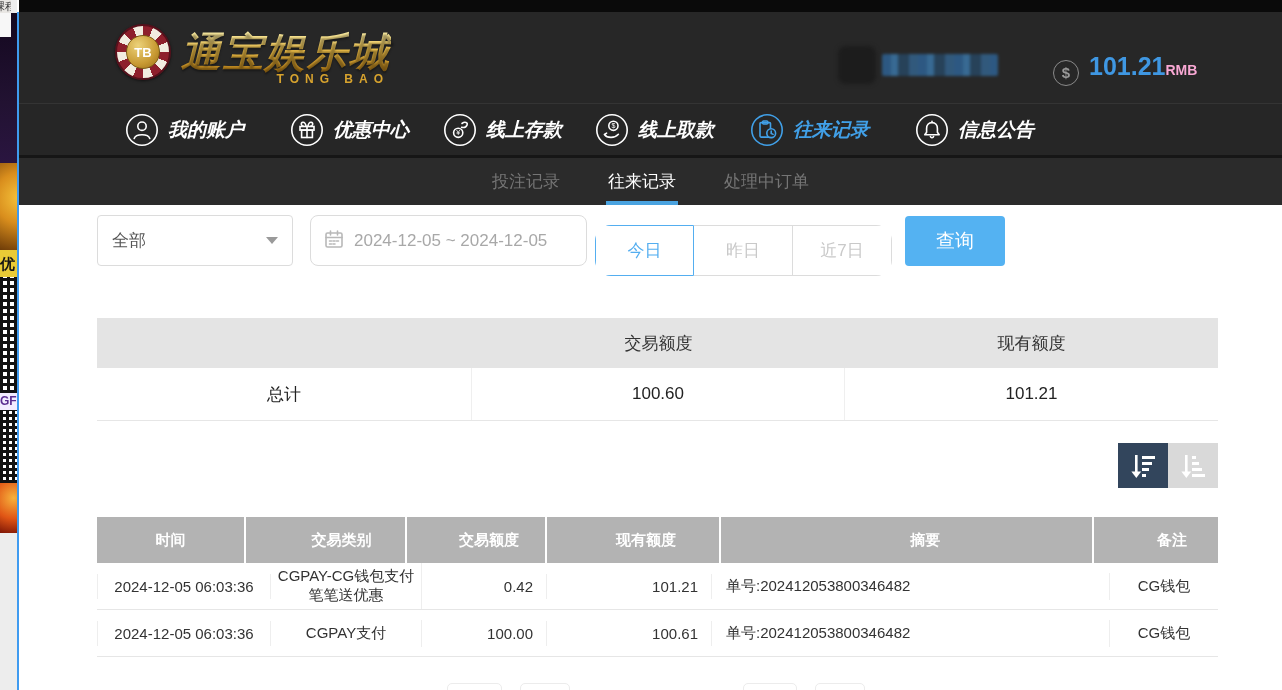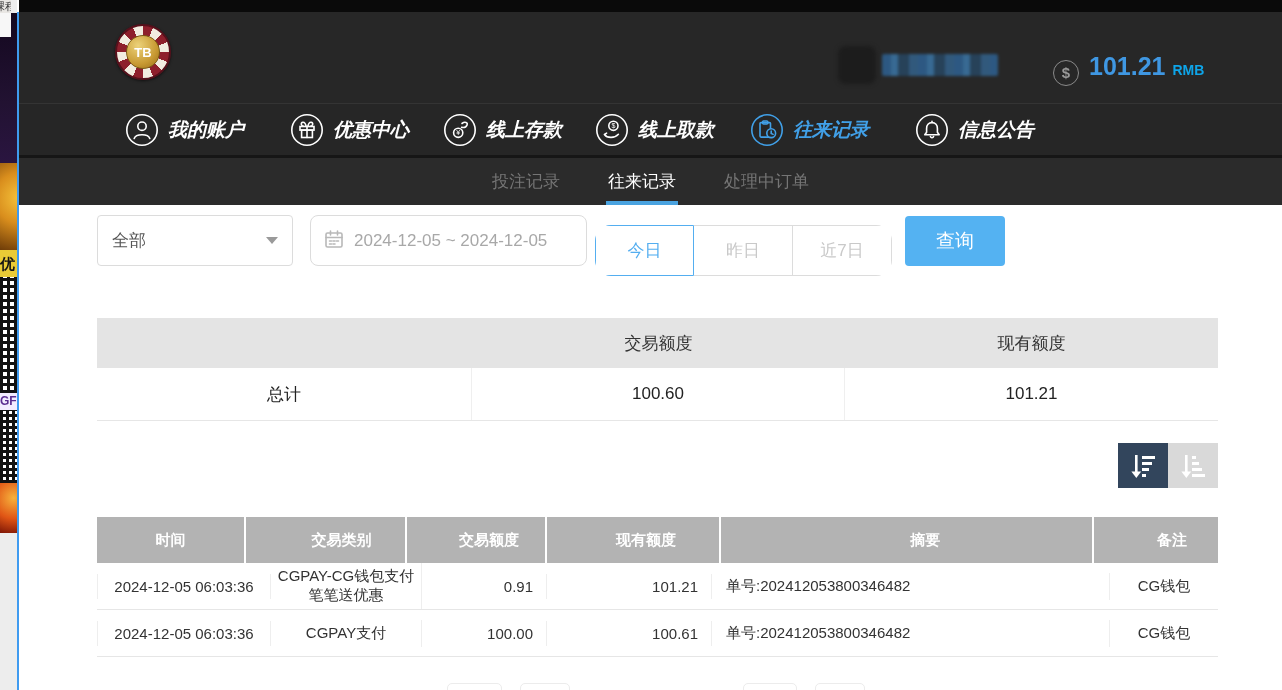--- a/index.html
+++ b/index.html
@@ -44,21 +44,21 @@
   .user-area { position:absolute; left:819px; top:34px; display:flex; align-items:center; }
   .avatar-redacted { width:38px; height:38px; border-radius:8px; background:#1c1c1c; filter:blur(2px); }
   .username-redacted { margin-left:6px; width:116px; height:22px; border-radius:2px;
       background:repeating-linear-gradient(90deg,#2e5e8c 0 9px,#3a729f 9px 16px,#27455f 16px 27px,#335f86 27px 36px);
       filter:blur(1.5px); opacity:.9; }
 
   .balance { position:absolute; left:1034px; top:40px; display:flex; align-items:baseline; }
   .dollar-circle { position:relative; top:3px; width:26px; height:26px; border-radius:50%; border:1.5px solid #8a8a8a;
       color:#9a9a9a; font-size:15px; font-weight:bold; display:flex; align-items:center; justify-content:center; }
   .balance-amount { margin-left:10px; color:#3f97e2; font-size:25px; font-weight:bold; }
-  .balance-currency { margin-left:7px; color:#0ea5e9; font-size:14px; font-weight:bold; }
+  .balance-currency { color:#f9a8d4; font-size:14px; font-weight:bold; }
 
   
   .nav { position:absolute; left:0; top:103px; width:100%; height:52px; background:#262626; border-top:1px solid #343434; }
   .nav-item { position:absolute; top:0; height:52px; display:flex; align-items:center; cursor:pointer; color:#fff; }
   .nav-item .nav-label { margin-left:9px; font-size:19px; font-weight:600;font-style:italic; }
   .nav-item.active { color:#41a0e8; }
   .nav-ico { width:34px; height:34px; display:block; color:inherit; }
   .nav-ico svg { display:block; }
 
   
@@ -142,20 +142,24 @@
   <div class="edge-blue-line"></div>
 
   <div class="main">
     <div class="top-bar"></div>
 
     <div class="header">
       <div class="logo">
         <div class="chip">
           <div class="chip-core">TB</div>
         </div>
+        <div class="logo-text">
+          <div class="logo-title">通宝娱乐城</div>
+          <div class="logo-sub">TONG BAO</div>
+        </div>
       </div>
 
       <div class="user-area">
         <div class="avatar-redacted"></div>
         <div class="username-redacted"></div>
       </div>
 
       <div class="balance">
         <div class="dollar-circle">$</div>
         <div class="balance-amount">101.21</div>
@@ -317,21 +321,21 @@
           <div class="c-type">交易类别</div>
           <div class="c-amt" style="justify-content:center !important; padding-right:6px !important;">交易额度</div>
           <div class="c-bal" style="justify-content:center !important; padding-right:6px !important;">现有额度</div>
           <div class="c-sum" style="justify-content:center !important; padding-left:6px !important; text-align:center !important;">摘要</div>
           <div class="c-note">备注</div>
         </div>
 
         <div class="rec-row">
           <div class="c-time">2024-12-05 06:03:36</div>
           <div class="c-type">CGPAY-CG钱包支付笔笔送优惠</div>
-          <div class="c-amt">0.91</div>
+          <div class="c-amt">0.42</div>
           <div class="c-bal">101.21</div>
           <div class="c-sum">单号:202412053800346482</div>
           <div class="c-note">CG钱包</div>
         </div>
 
         <div class="rec-row">
           <div class="c-time">2024-12-05 06:03:36</div>
           <div class="c-type">CGPAY支付</div>
           <div class="c-amt">100.00</div>
           <div class="c-bal">100.61</div>

